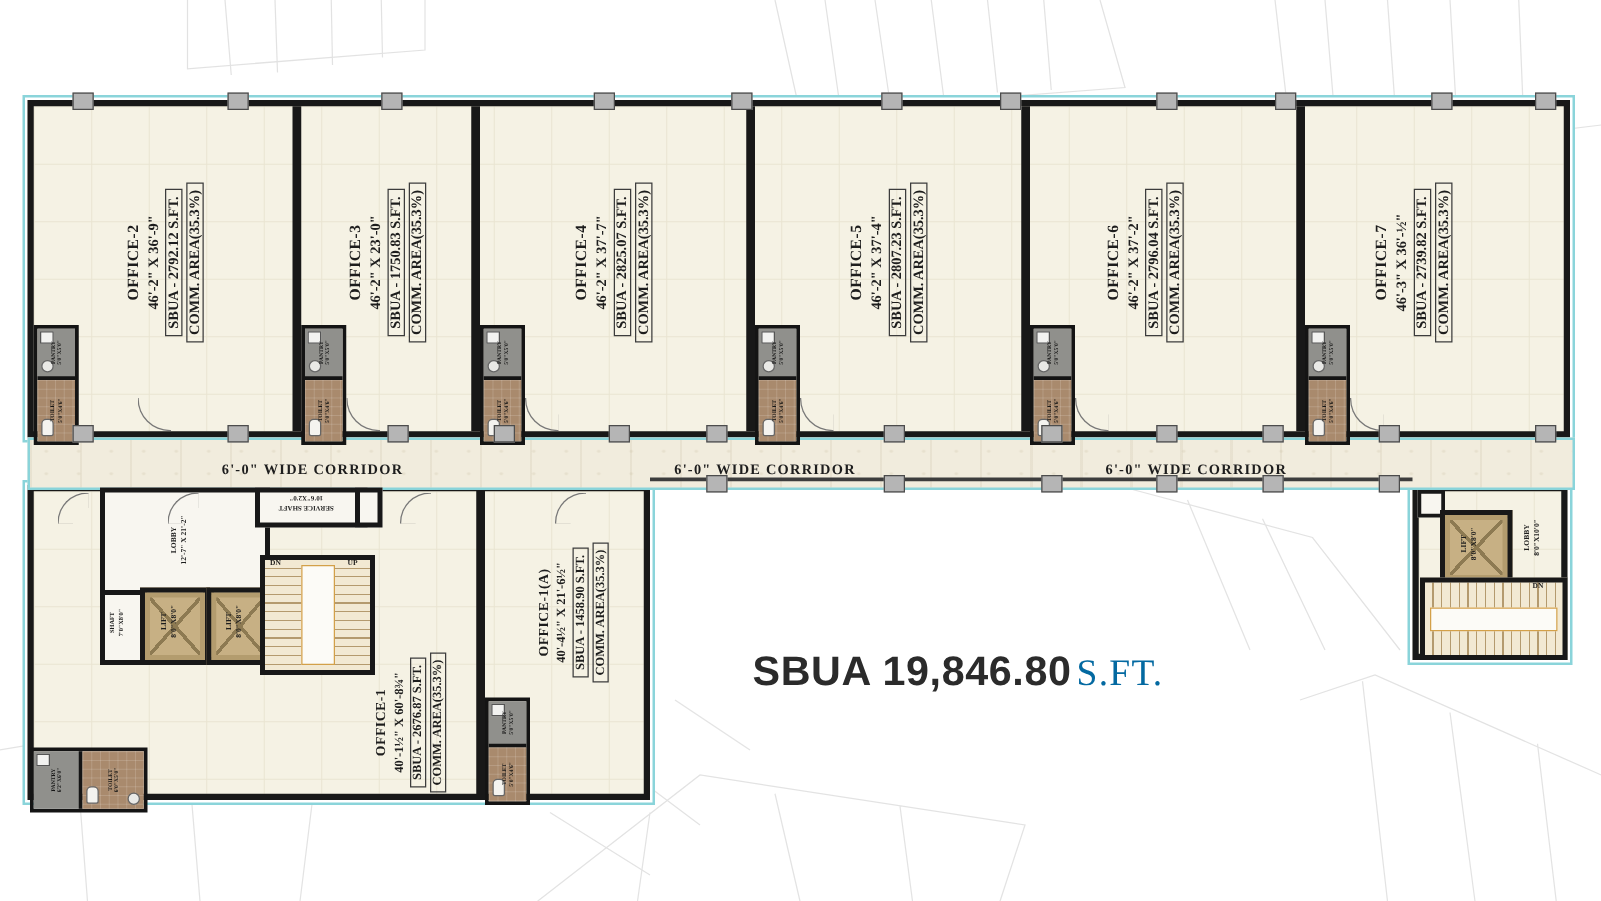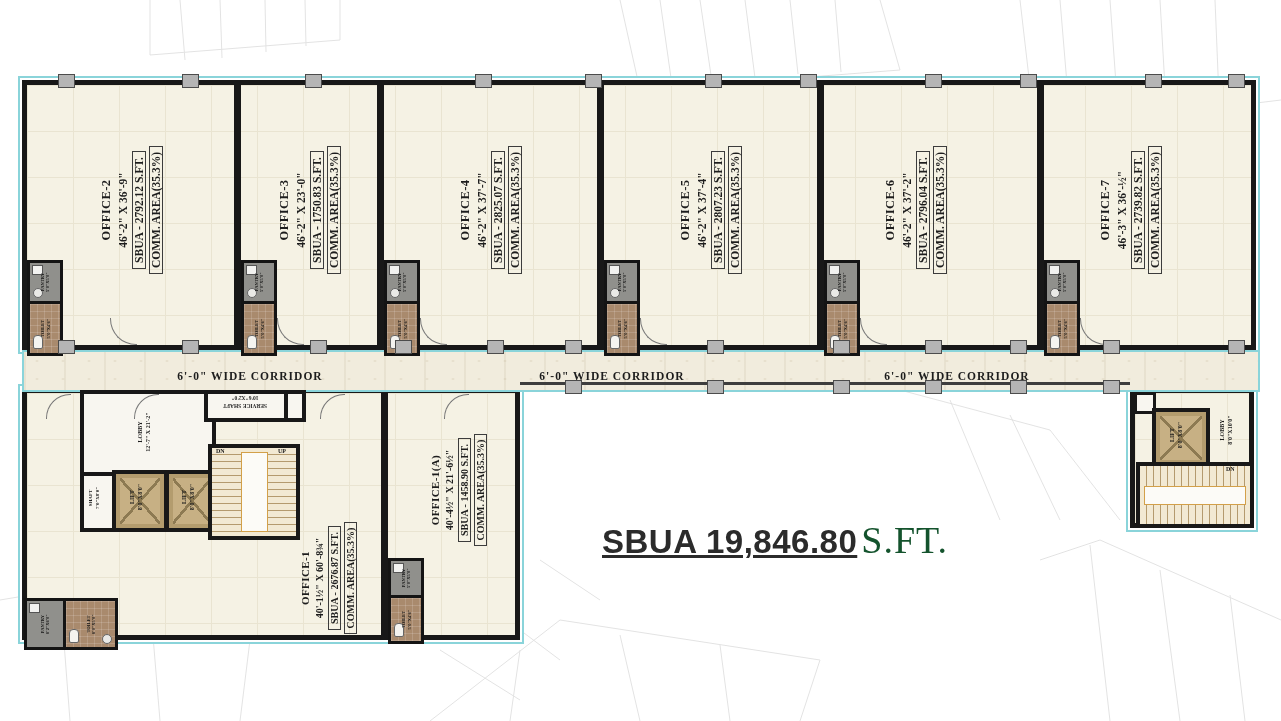--- a/index.html
+++ b/index.html
@@ -77,22 +77,22 @@
   .stair-note{position:absolute;font-size:6px;font-weight:bold;z-index:6;}
 
   
   .door{position:absolute;width:26px;height:26px;border-left:1.5px solid #777;border-bottom:1.5px solid #777;
         border-bottom-left-radius:26px;z-index:4;}
   .door-s{position:absolute;width:24px;height:24px;border-left:1.5px solid #777;border-top:1.5px solid #777;
         border-top-left-radius:24px;z-index:4;}
 
   
   .sbua-total{position:absolute;left:602px;top:518px;z-index:7;white-space:nowrap;}
-  .sbua-num{font-family:"Liberation Sans",sans-serif;font-weight:bold;font-size:33px;color:#2b2b2b;letter-spacing:.5px;text-decoration:underline;}
-  .sbua-unit{font-family:"Liberation Serif",serif;font-size:38px;color:#14532d;letter-spacing:1px;}
+  .sbua-num{font-family:"Liberation Sans",sans-serif;font-weight:bold;font-size:33px;color:#2b2b2b;letter-spacing:.5px;}
+  .sbua-unit{font-family:"Liberation Serif",serif;font-size:30px;color:#0369a1;letter-spacing:1px;}
   .plan-title{position:absolute;left:603px;top:641px;font-family:"Liberation Serif",serif;
         font-weight:bold;font-size:29px;letter-spacing:.5px;white-space:nowrap;z-index:7;}
 </style>
 </head>
 <body>
 
 <div class="canvas">
 
   <svg class="watermark" width="1281" height="721" viewBox="0 0 1281 721">
     <g stroke="#dcdcdc" stroke-width="1" fill="none" opacity="0.8">

